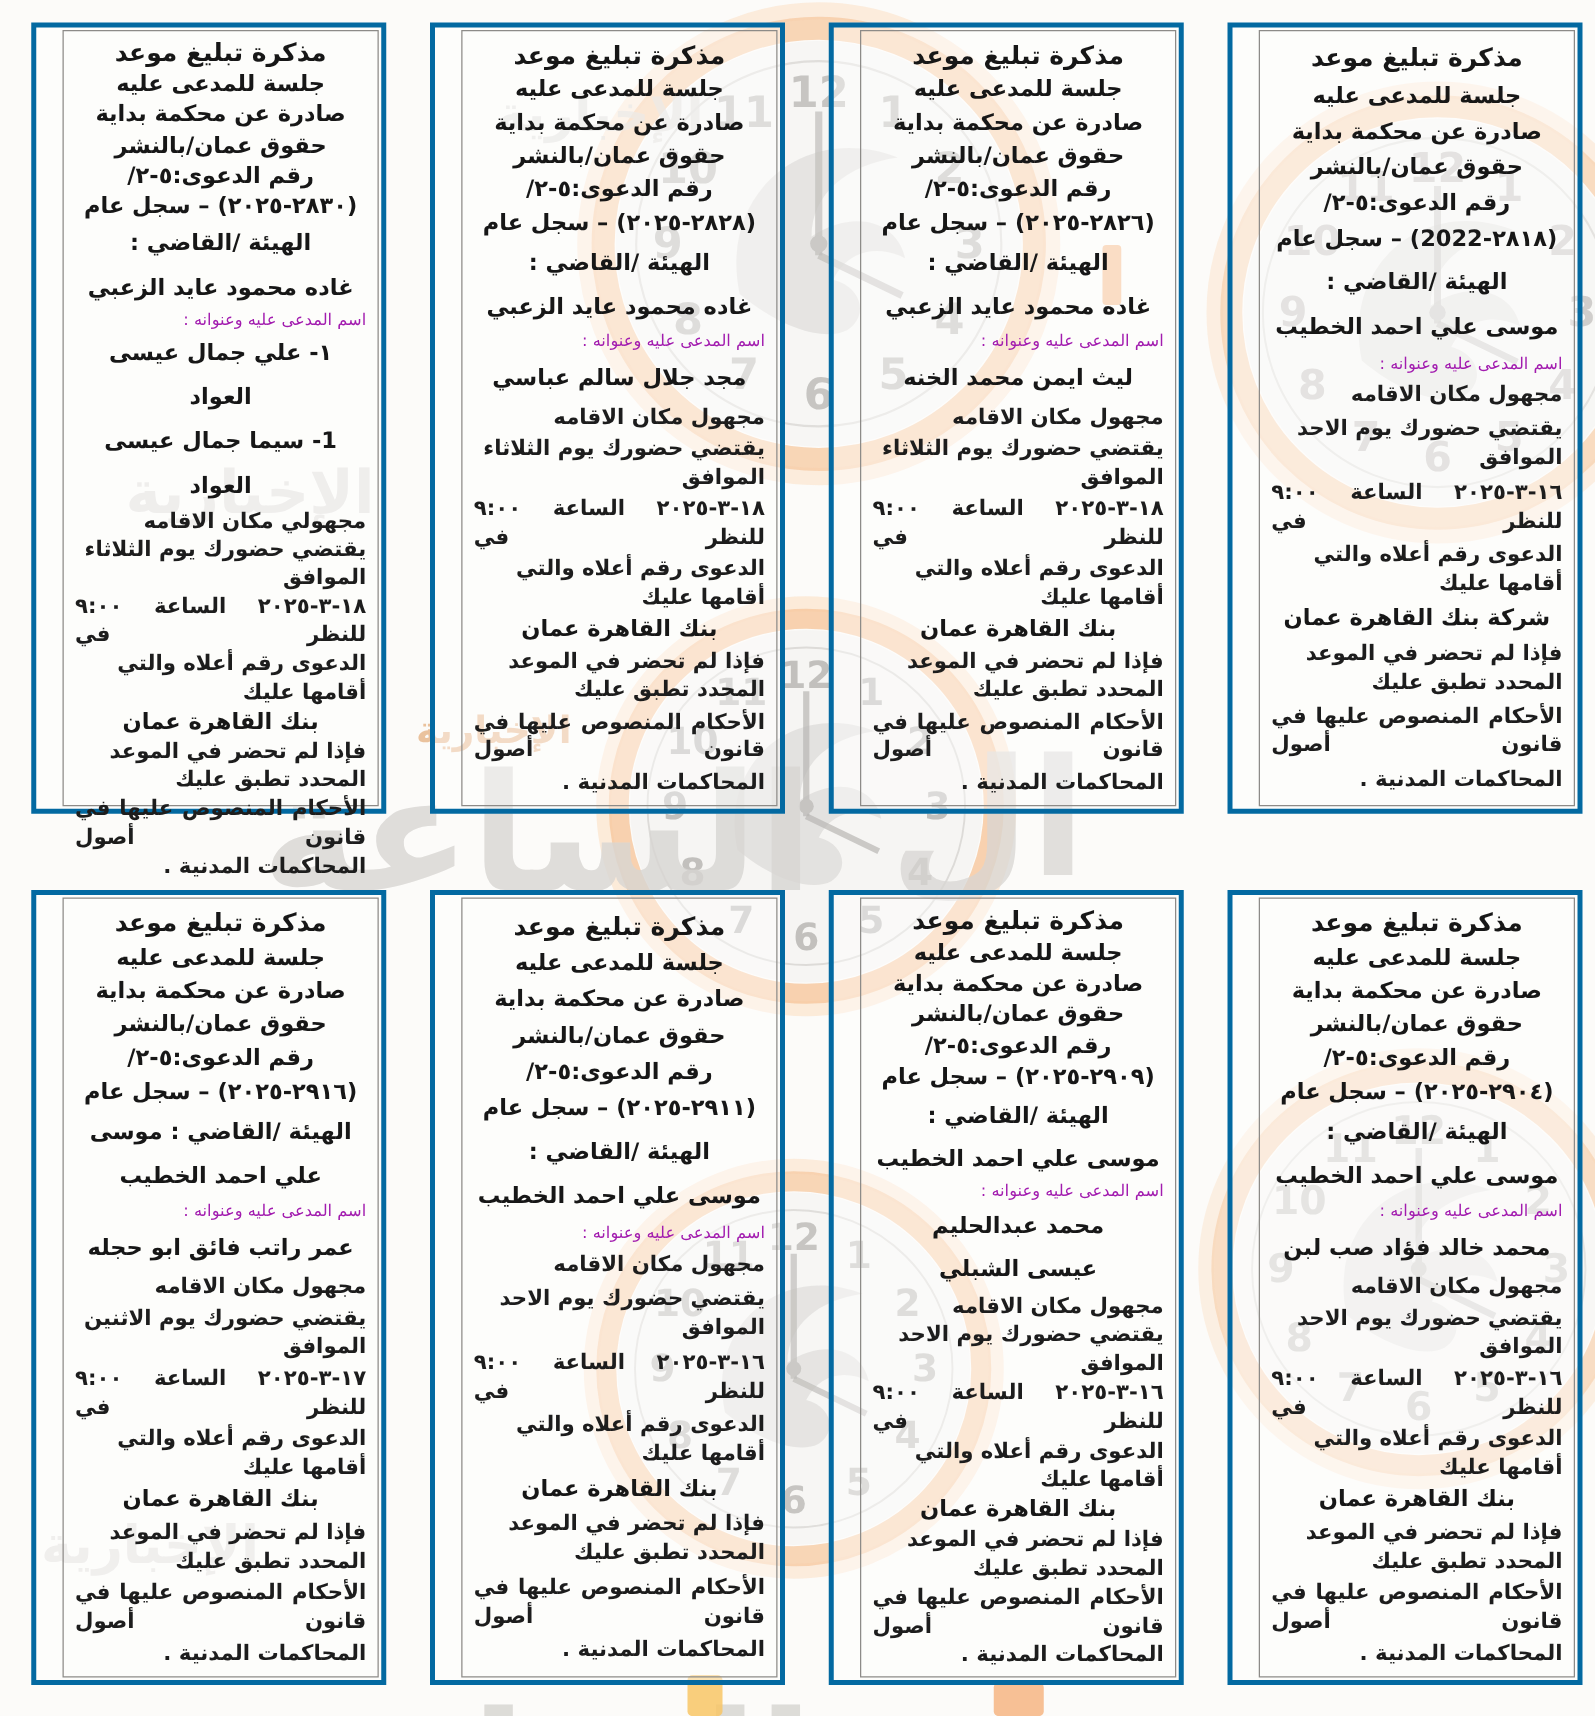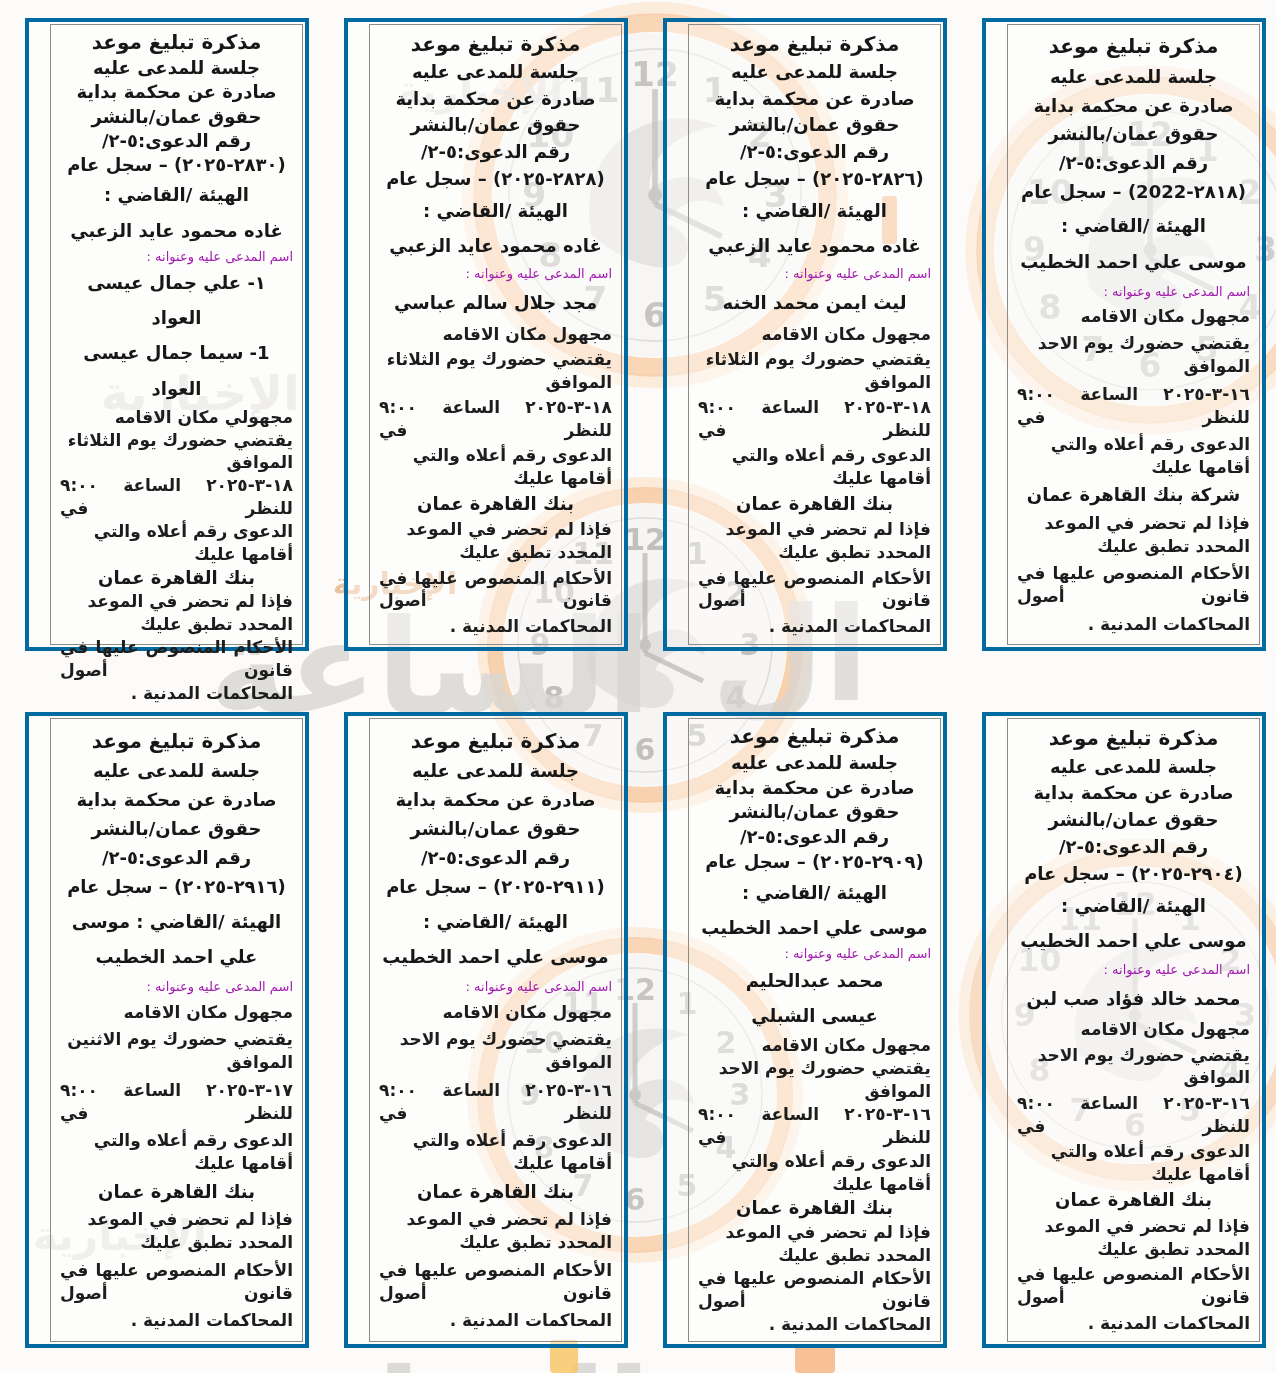--- a/index.html
+++ b/index.html
@@ -236,20 +236,21 @@
       <div class="inner">
         <div class="ln t1">مذكرة تبليغ موعد</div>
         <div class="ln h">جلسة للمدعى عليه</div>
         <div class="ln h">صادرة عن محكمة بداية</div>
         <div class="ln h">حقوق عمان/بالنشر</div>
         <div class="ln h">رقم الدعوى:٥-٢/</div>
         <div class="ln h">(٢٩١٦-٢٠٢٥) – سجل عام</div>
         <div class="ln h pre">الهيئة /القاضي : موسى
 علي احمد الخطيب</div>
         <div class="ln lbl">اسم المدعى عليه وعنوانه :</div>
+        <div class="ln h pre">عمر راتب فائق ابو حجله</div>
         <div class="ln b">مجهول مكان الاقامه</div>
         <div class="ln b">يقتضي حضورك يوم الاثنين الموافق</div>
         <div class="ln b just">١٧-٣-٢٠٢٥ الساعة ٩:٠٠ للنظر في</div>
         <div class="ln b">الدعوى رقم أعلاه والتي أقامها عليك</div>
         <div class="ln h">بنك القاهرة عمان</div>
         <div class="ln b">فإذا لم تحضر في الموعد المحدد تطبق عليك</div>
         <div class="ln b just">الأحكام المنصوص عليها في قانون أصول</div>
         <div class="ln b">المحاكمات المدنية .</div>
       </div>
     </article>

